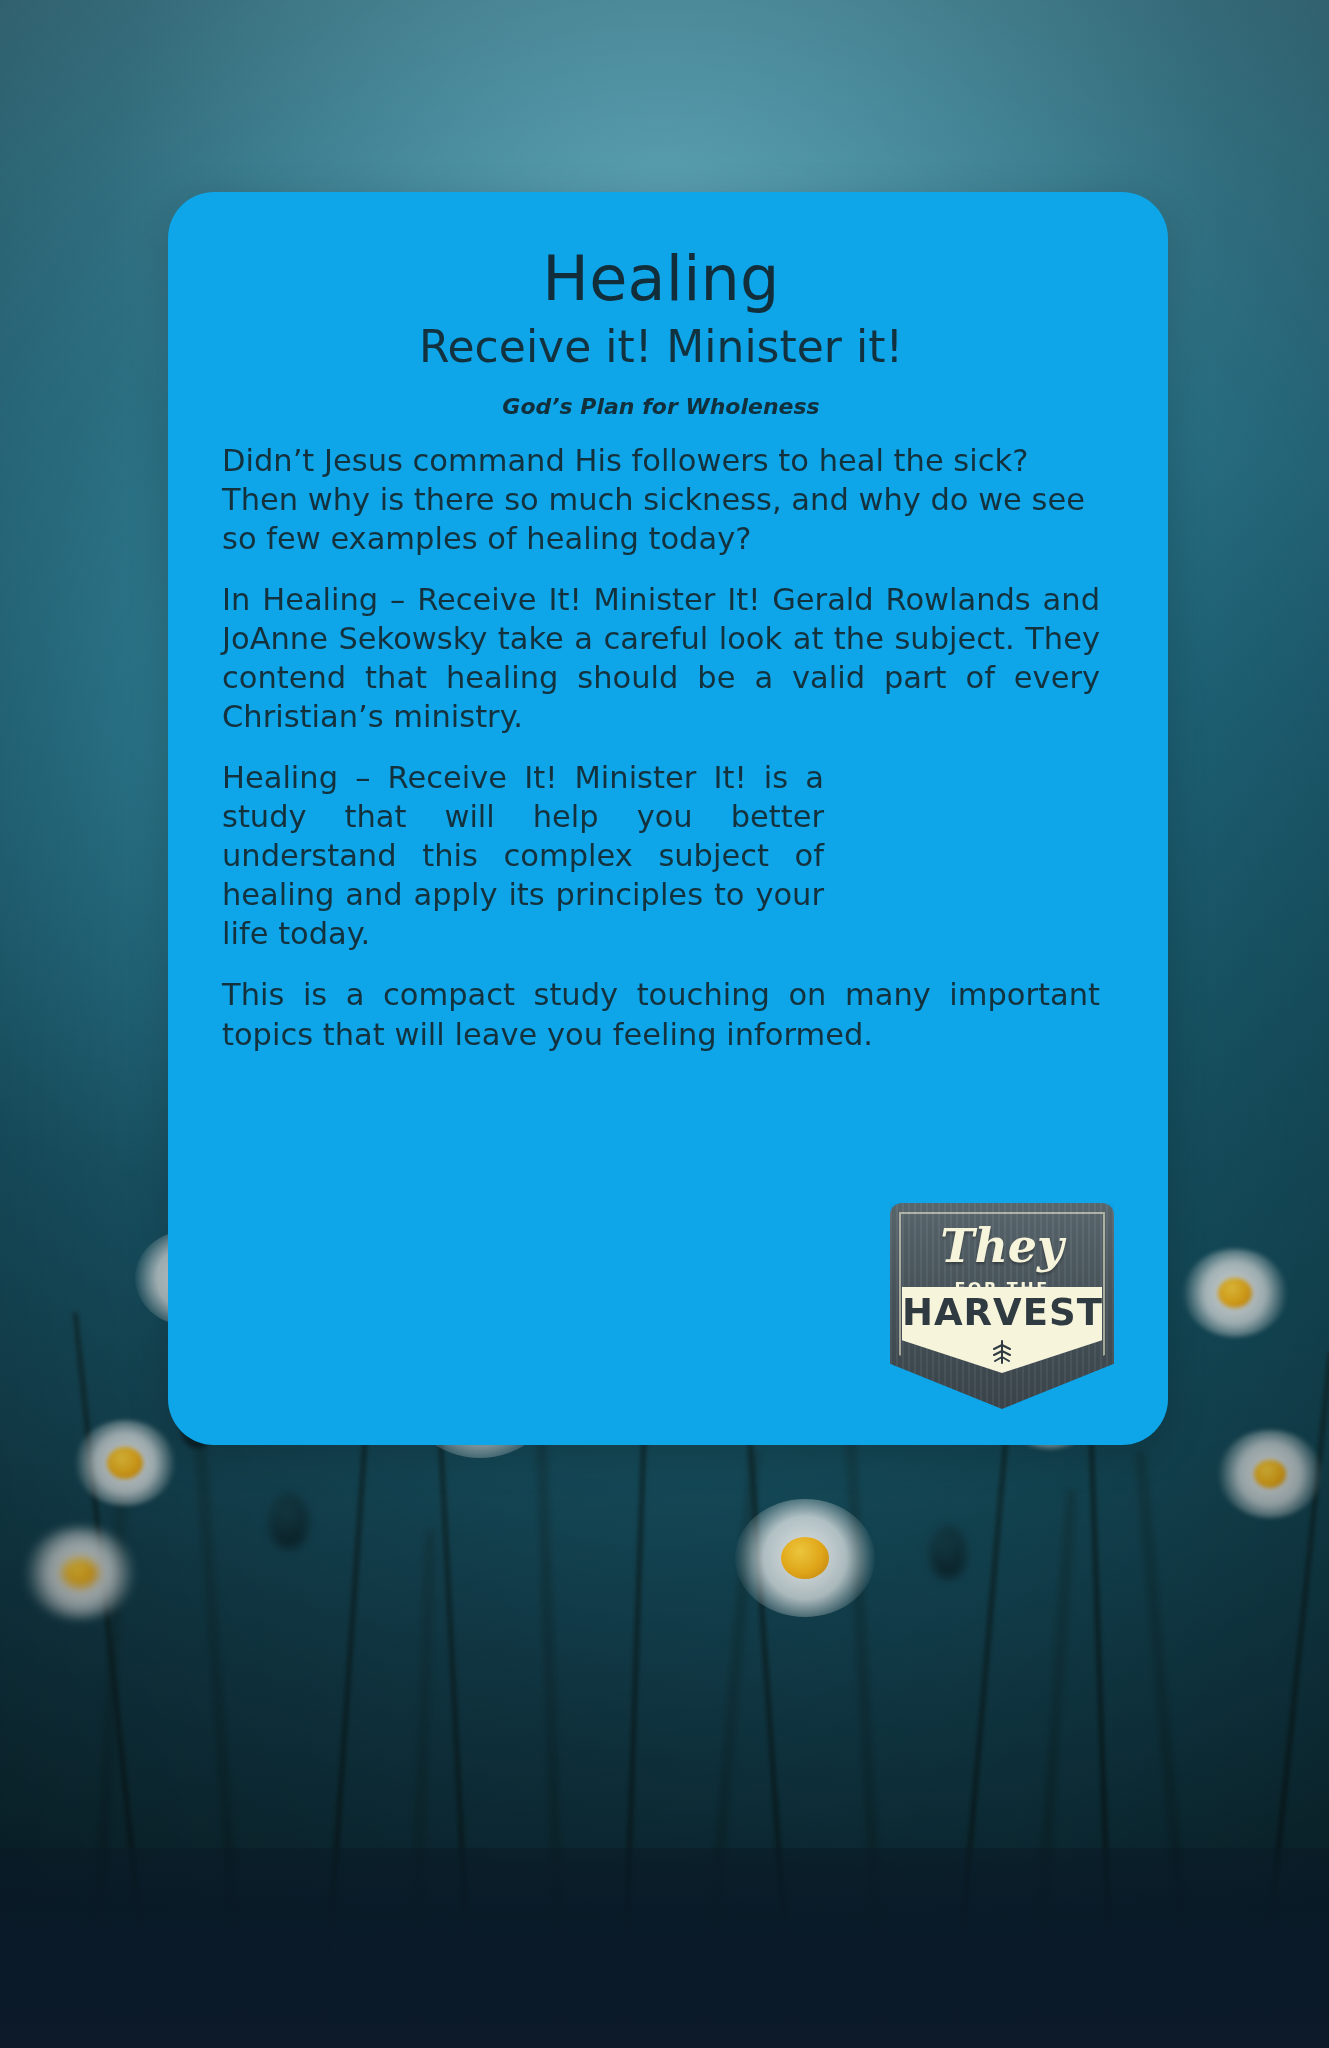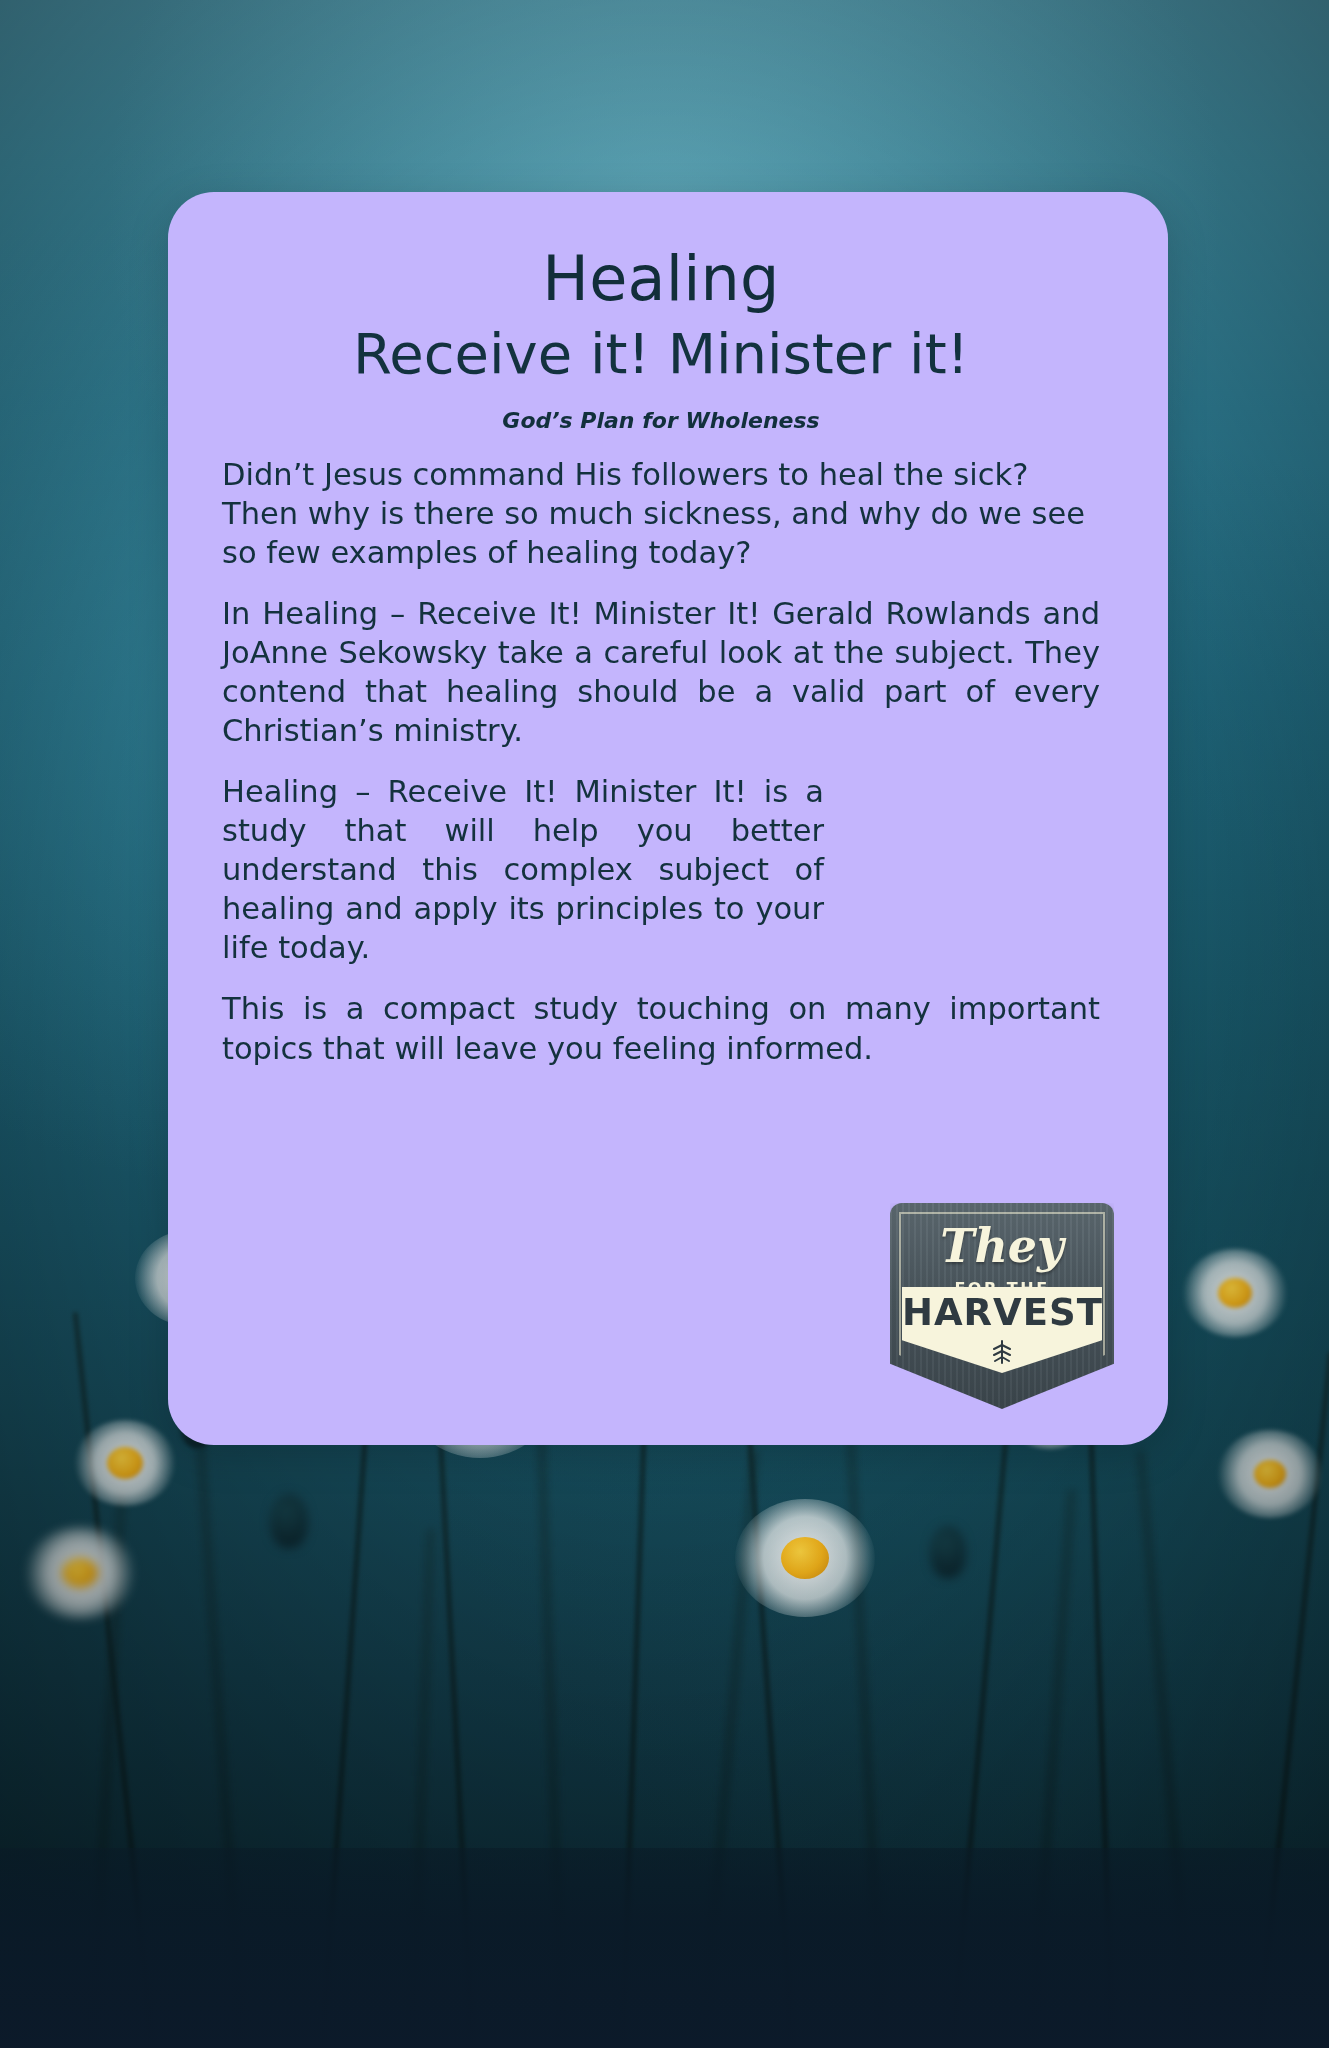--- a/index.html
+++ b/index.html
@@ -89,37 +89,37 @@
 
   
   .card {
     position: absolute;
     left: 168px;
     top: 192px;
     width: 1000px;
     height: 1253px;
     box-sizing: border-box;
     padding: 48px 68px 30px 54px;
-    background: #c4b5fd;
+    background: #0ea5e9;
     border-radius: 46px;
     box-shadow: 0 10px 40px rgba(0,0,0,0.18);
     color: #13323f;
   }
 
   .book-title {
     font-size: 62px;
     line-height: 1.05;
     text-align: center;
     font-weight: 400;
     letter-spacing: 0.2px;
     margin: 6px 0 10px 0;
     color: #122e3a;
   }
   .book-subtitle {
-    font-size: 56px;
+    font-size: 44px;
     text-align: center;
     font-weight: 400;
     margin: 0 0 22px 0;
     color: #13323f;
   }
   .tagline {
     font-size: 22px;
     text-align: center;
     font-style: italic;
     font-weight: 600;

